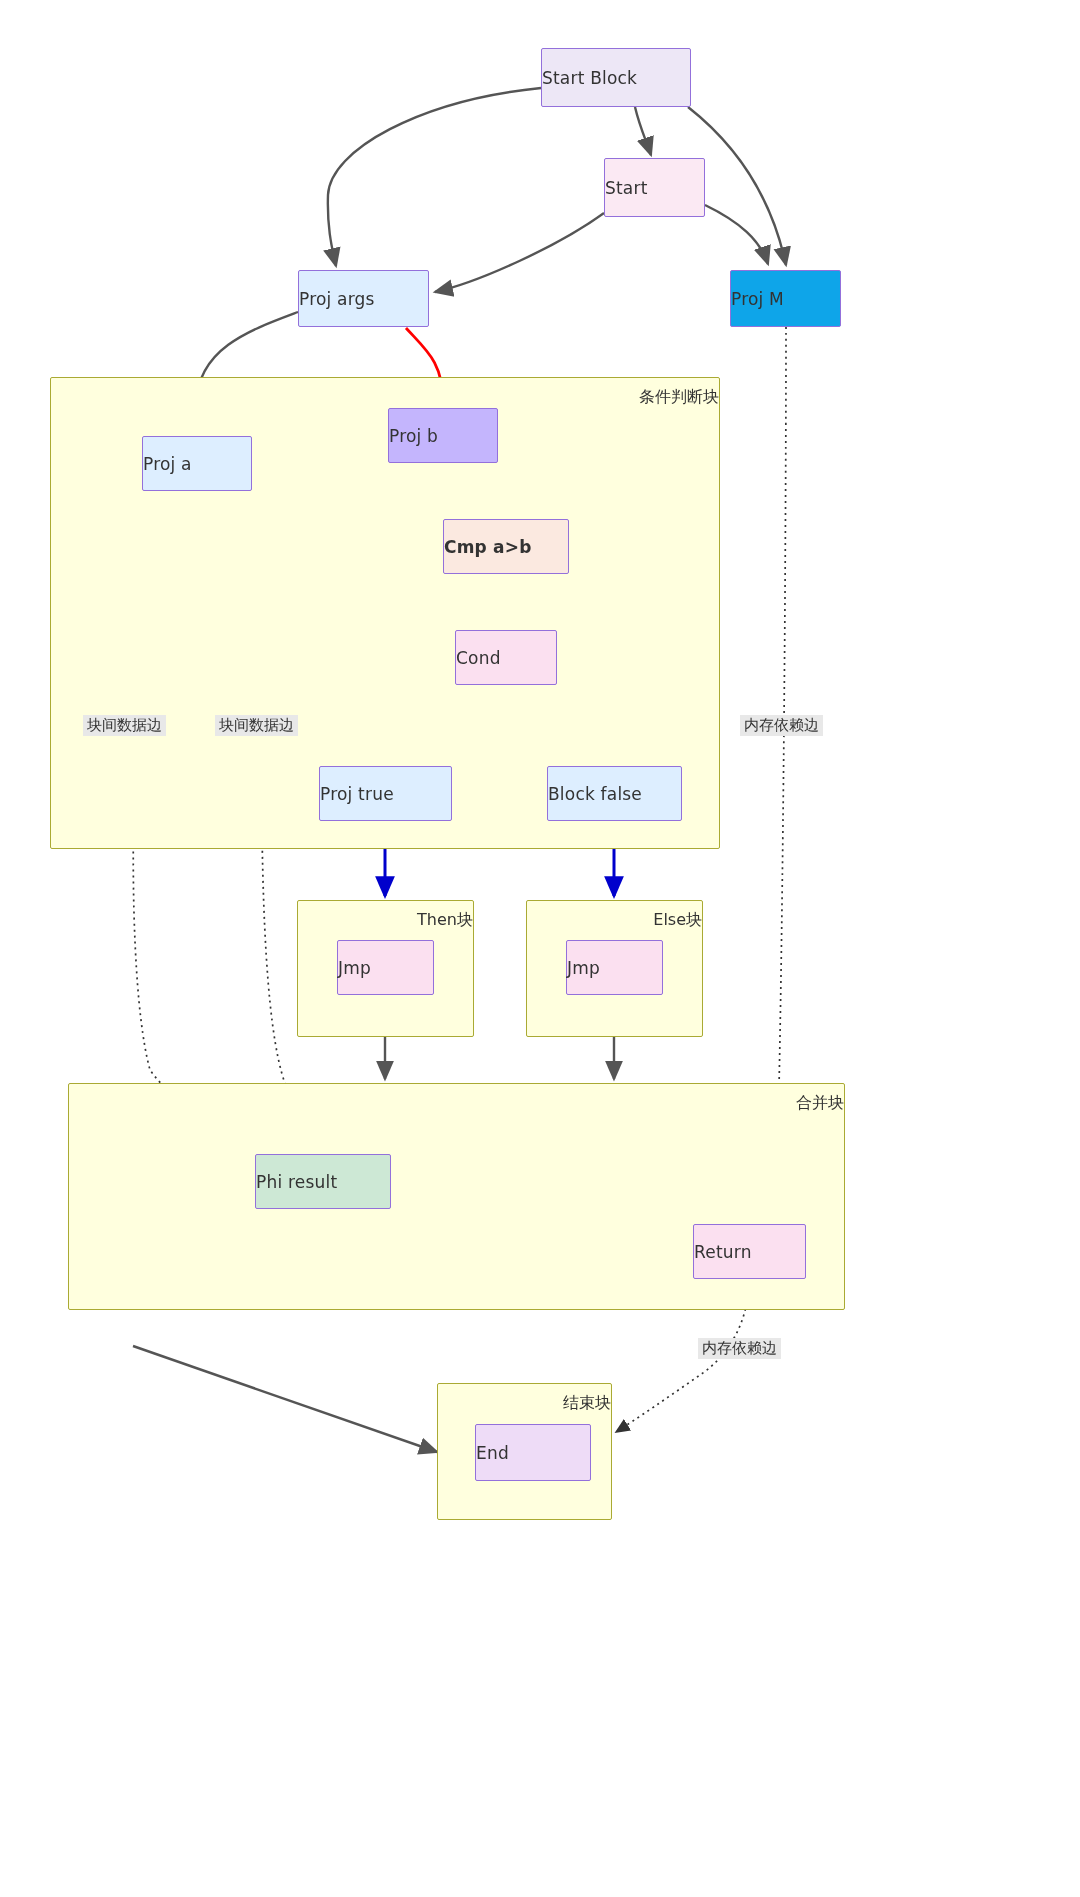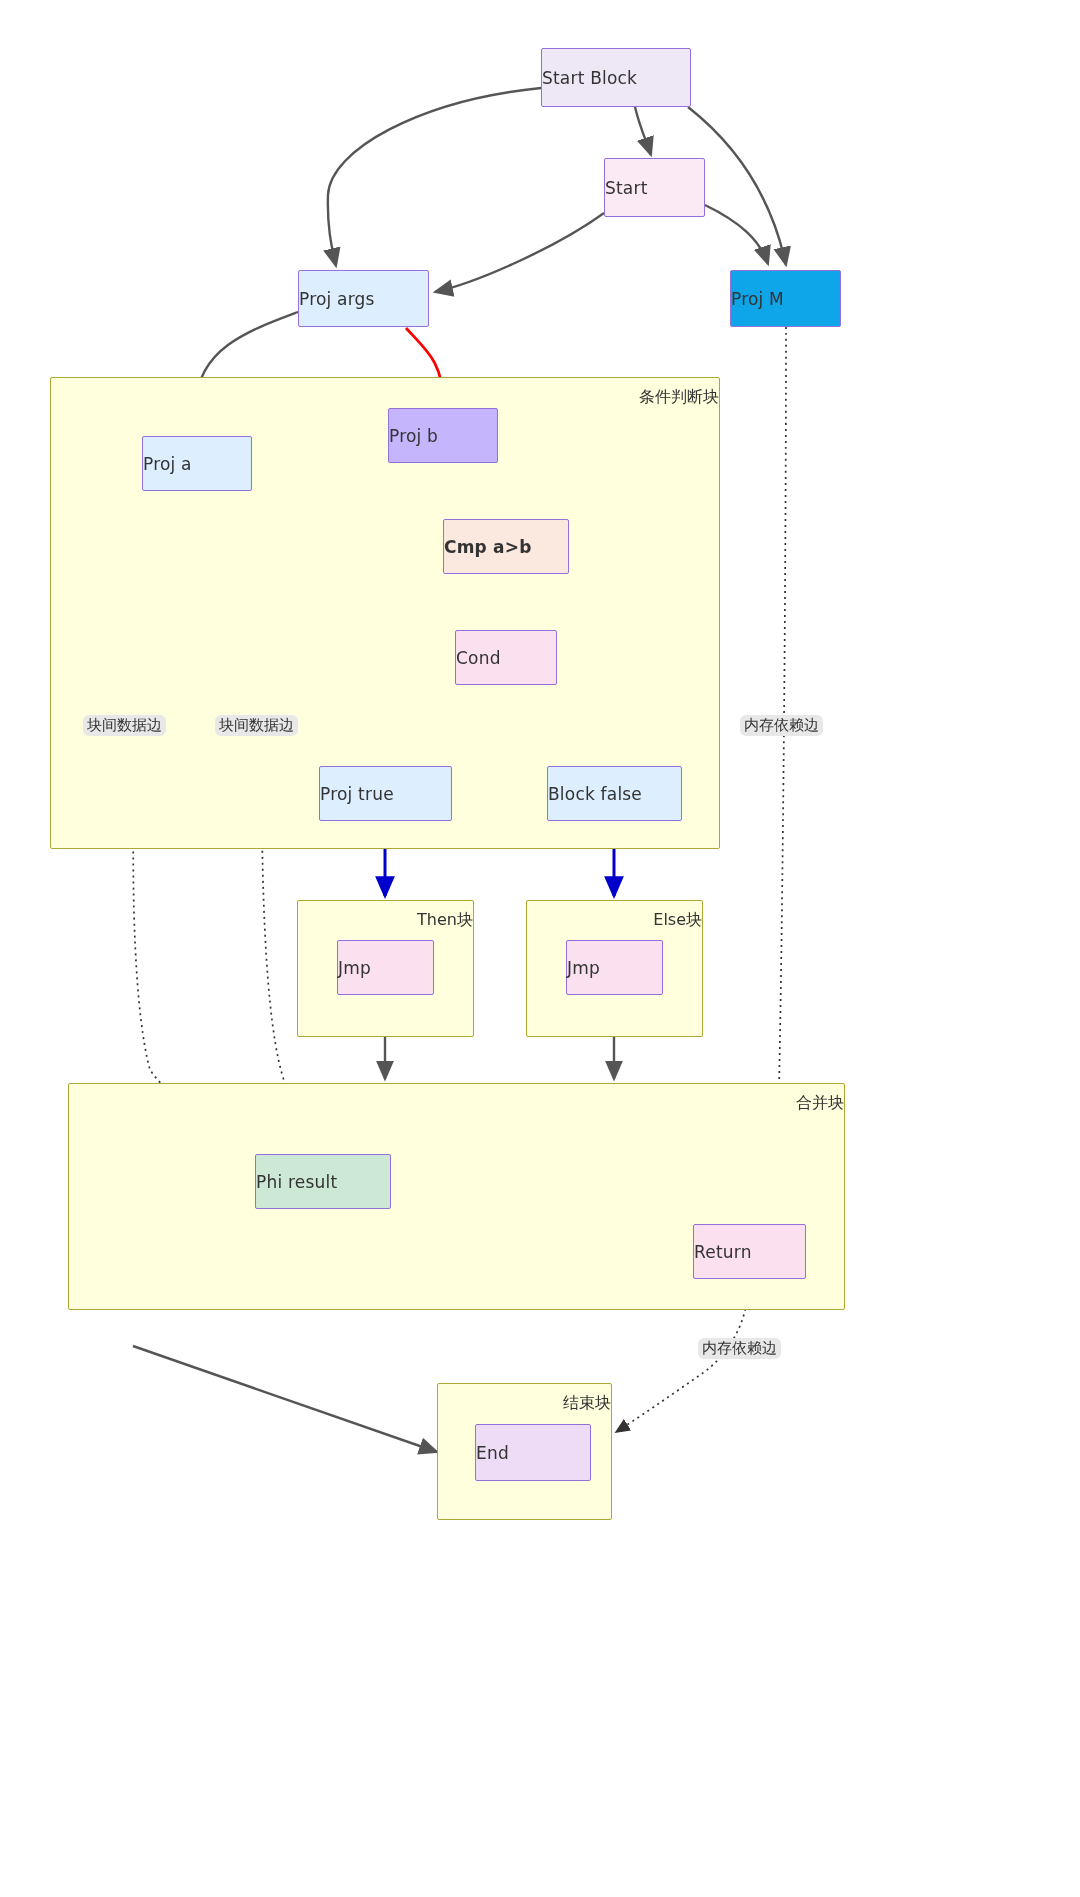--- a/index.html
+++ b/index.html
@@ -21,21 +21,21 @@
     position:absolute;box-sizing:border-box;
     background:#ffffde;border:1.3px solid #aaaa33;border-radius:2px;
     z-index:1;
   }
   .subgraph-title{
     position:absolute;left:0;right:0;top:9px;text-align:right;
     font-size:16px;color:#333333;z-index:2;
   }
   .edge-label{
     position:absolute;background:#e8e8e8;color:#333333;
-    font-size:15px;padding:1px 4px;border-radius:6px;
+    font-size:15px;padding:1px 4px;border-radius:0;
     white-space:nowrap;z-index:6;
   }
 </style>
 </head>
 <body>
 
 <div id="canvas">
 
   <svg class="layer" viewBox="0 0 1080 1897">
     <defs>

